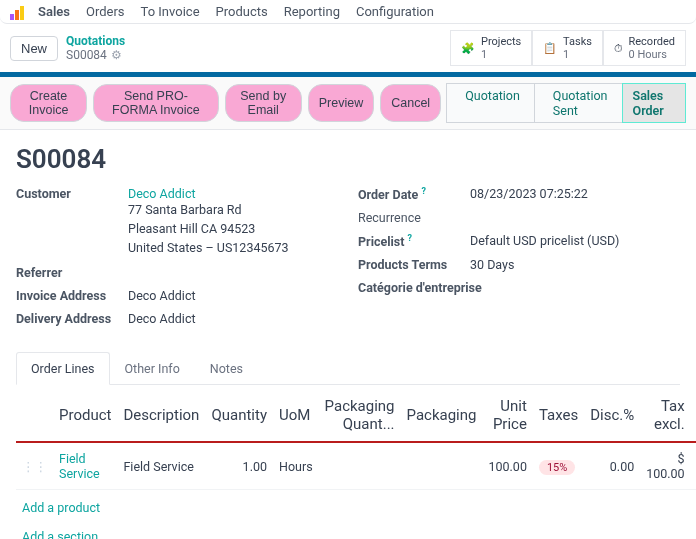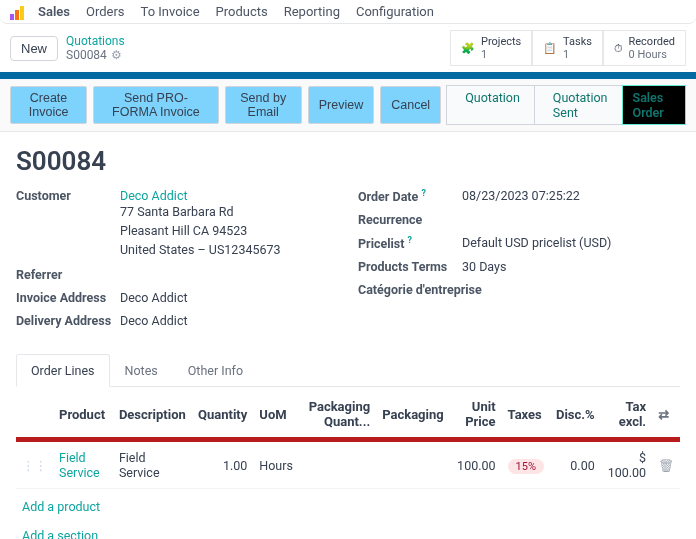--- a/index.html
+++ b/index.html
@@ -4,52 +4,52 @@
 <style>
   * { box-sizing: border-box; margin: 0; padding: 0; }
   body { font-family: -apple-system, BlinkMacSystemFont, "Segoe UI", Roboto, Arial, sans-serif; font-size: 13px; color: #374151; background: #fff; width: 696px; }
   a { text-decoration: none; }
   .topbar { display: flex; align-items: center; padding: 4px 10px; border-bottom: 1px solid #e5e7eb; gap: 14px; border-radius: 7px; }
   .logo-icon { width: 14px; height: 14px; display: inline-block; position: relative; }
   .logo-icon svg { vertical-align: middle; }
   .topbar .nav { display: flex; gap: 16px; font-size: 13px; color: #4b5563; }
   .topbar .nav-item { cursor: pointer; }
   .topbar .nav-item.active { font-weight: 600; }
-  .secondrow { display: flex; align-items: center; padding: 6px 10px; border-bottom: 7px solid #0369a1; }
+  .secondrow { display: flex; align-items: center; padding: 6px 10px; border-bottom: 5px solid #0369a1; }
   .new-btn { border: 1px solid #d1d5db; background: #fff; padding: 4px 10px; border-radius: 4px; font-size: 13px; color: #374151; cursor: pointer; }
   .bc { margin-left: 8px; font-size: 12px; }
-  .bc-link { color: #0ea5a0; }
+  .bc-link { color: #0ea5a0; font-weight: bold; }
   .bc-sub { color: #6b7280; display: flex; align-items: center; gap: 4px; }
   .gear { color: #9ca3af; }
   .stats { margin-left: auto; display: flex; gap: 0; }
   .stat { border: 1px solid #e5e7eb; padding: 4px 10px; display: flex; align-items: center; gap: 6px; font-size: 11px; }
   .stat .stat-val { color: #6b7280; }
   .actionbar { display: flex; align-items: center; padding: 6px 10px; gap: 6px; border-bottom: 1px solid #e5e7eb; background: #fafafa; }
-  .btn { border: 1px solid #d1d5db; background: #7dd3fc; padding: 4px 10px; border-radius: 2px; font-size: 12.5px; color: #374151; cursor: pointer; }
+  .btn { border: 1px solid #d1d5db; background: #f9a8d4; padding: 4px 10px; border-radius: 14px; font-size: 12.5px; color: #374151; cursor: pointer; }
   .status-tabs { margin-left: auto; display: flex; align-items: stretch; }
   .status-tab { border: 1px solid #d1d5db; padding: 4px 14px 4px 18px; font-size: 12.5px; color: #0f766e; background: #f9fafb; position: relative; margin-left: -1px; }
-  .status-tab.active { background: #000000; color: #0f766e; border-color: #5eead4; font-weight: 600; padding-left: 10px; }
+  .status-tab.active { background: #e5e5e5; color: #0f766e; border-color: #5eead4; font-weight: 600; padding-left: 10px; }
   .status-tab.arrow::after { content: ''; position: absolute; right: -8px; top: -1px; bottom: -1px; width: 0; border-left: 8px solid #f9fafb; border-top: 12px solid transparent; border-bottom: 12px solid transparent; }
   .status-tab.arrow::before { content: ''; position: absolute; right: -9px; top: -1px; bottom: -1px; width: 0; border-left: 8px solid #d1d5db; border-top: 12px solid transparent; border-bottom: 12px solid transparent; }
   .content { padding: 14px 16px; }
   .rec-title { font-size: 26px; font-weight: 600; color: #374151; margin-bottom: 12px; }
   .twocol { display: flex; gap: 20px; }
   .col { flex: 1; }
   .field-row { display: flex; margin-bottom: 8px; font-size: 12.5px; }
   .field-label { width: 104px; color: #4b5563; flex-shrink: 0; font-weight: bold; }
   .field-label sup { color: #0ea5a0; font-size: 9px; }
-  .field-val { color: #374151; }
+  .field-val { color: #374151; margin-left: 8px; }
   .link { color: #0ea5a0; }
   .addr-line { line-height: 1.5; }
-  .recur { font-weight: 700; }
+  .recur { font-weight: 400; }
   .tabs { margin-top: 18px; border-bottom: 1px solid #e5e7eb; display: flex; gap: 0; }
   .tab { padding: 8px 14px; font-size: 12.5px; color: #6b7280; cursor: pointer; border: 1px solid transparent; border-bottom: none; }
   .tab.active { border: 1px solid #e5e7eb; border-bottom: 1px solid #fff; margin-bottom: -1px; color: #374151; border-radius: 3px 3px 0 0; }
   .line-table { width: 100%; border-collapse: collapse; margin-top: 4px; }
-  .line-table th { font-size: 13px; font-weight: 700; color: #374151; text-align: left; padding: 8px 6px; border-bottom: 5px solid #b91c1c; }
+  .line-table th { font-size: 15px; font-weight: 400; color: #374151; text-align: left; padding: 8px 6px; border-bottom: 2px solid #b91c1c; }
   .line-table th.rt, .line-table td.rt { text-align: right; }
   .line-table td { font-size: 12.5px; padding: 8px 6px; color: #374151; border-bottom: 1px solid #f1f3f5; }
   .drag-handle { color: #cbd5e1; cursor: grab; }
   .badge { background: #ffe4e6; color: #9f1239; padding: 1px 8px; border-radius: 10px; font-size: 11px; }
   .trash { color: #9ca3af; cursor: pointer; }
   .line-actions { display: flex; gap: 14px; padding: 10px 6px; font-size: 12.5px; flex-direction: column; }
   .spacer { height: 60px; }
   .opt-icon { color: #6b7280; }
 </style>
 </head>
@@ -167,22 +167,22 @@
       </div>
       <div class="field-row">
         <div class="field-label" style="width:140px">Catégorie d'entreprise</div>
         <div class="field-val"></div>
       </div>
     </div>
   </div>
 
   <div class="tabs" id="tabs">
       <div class="tab active">Order Lines</div>
+      <div class="tab">Other Info</div>
       <div class="tab">Notes</div>
-      <div class="tab">Other Info</div>
     </div>
 
   <table class="line-table">
     <thead>
         <tr>
       <th style="width:14px"></th>
       <th>Product</th>
       <th>Description</th>
       <th class="rt">Quantity</th>
       <th>UoM</th>

